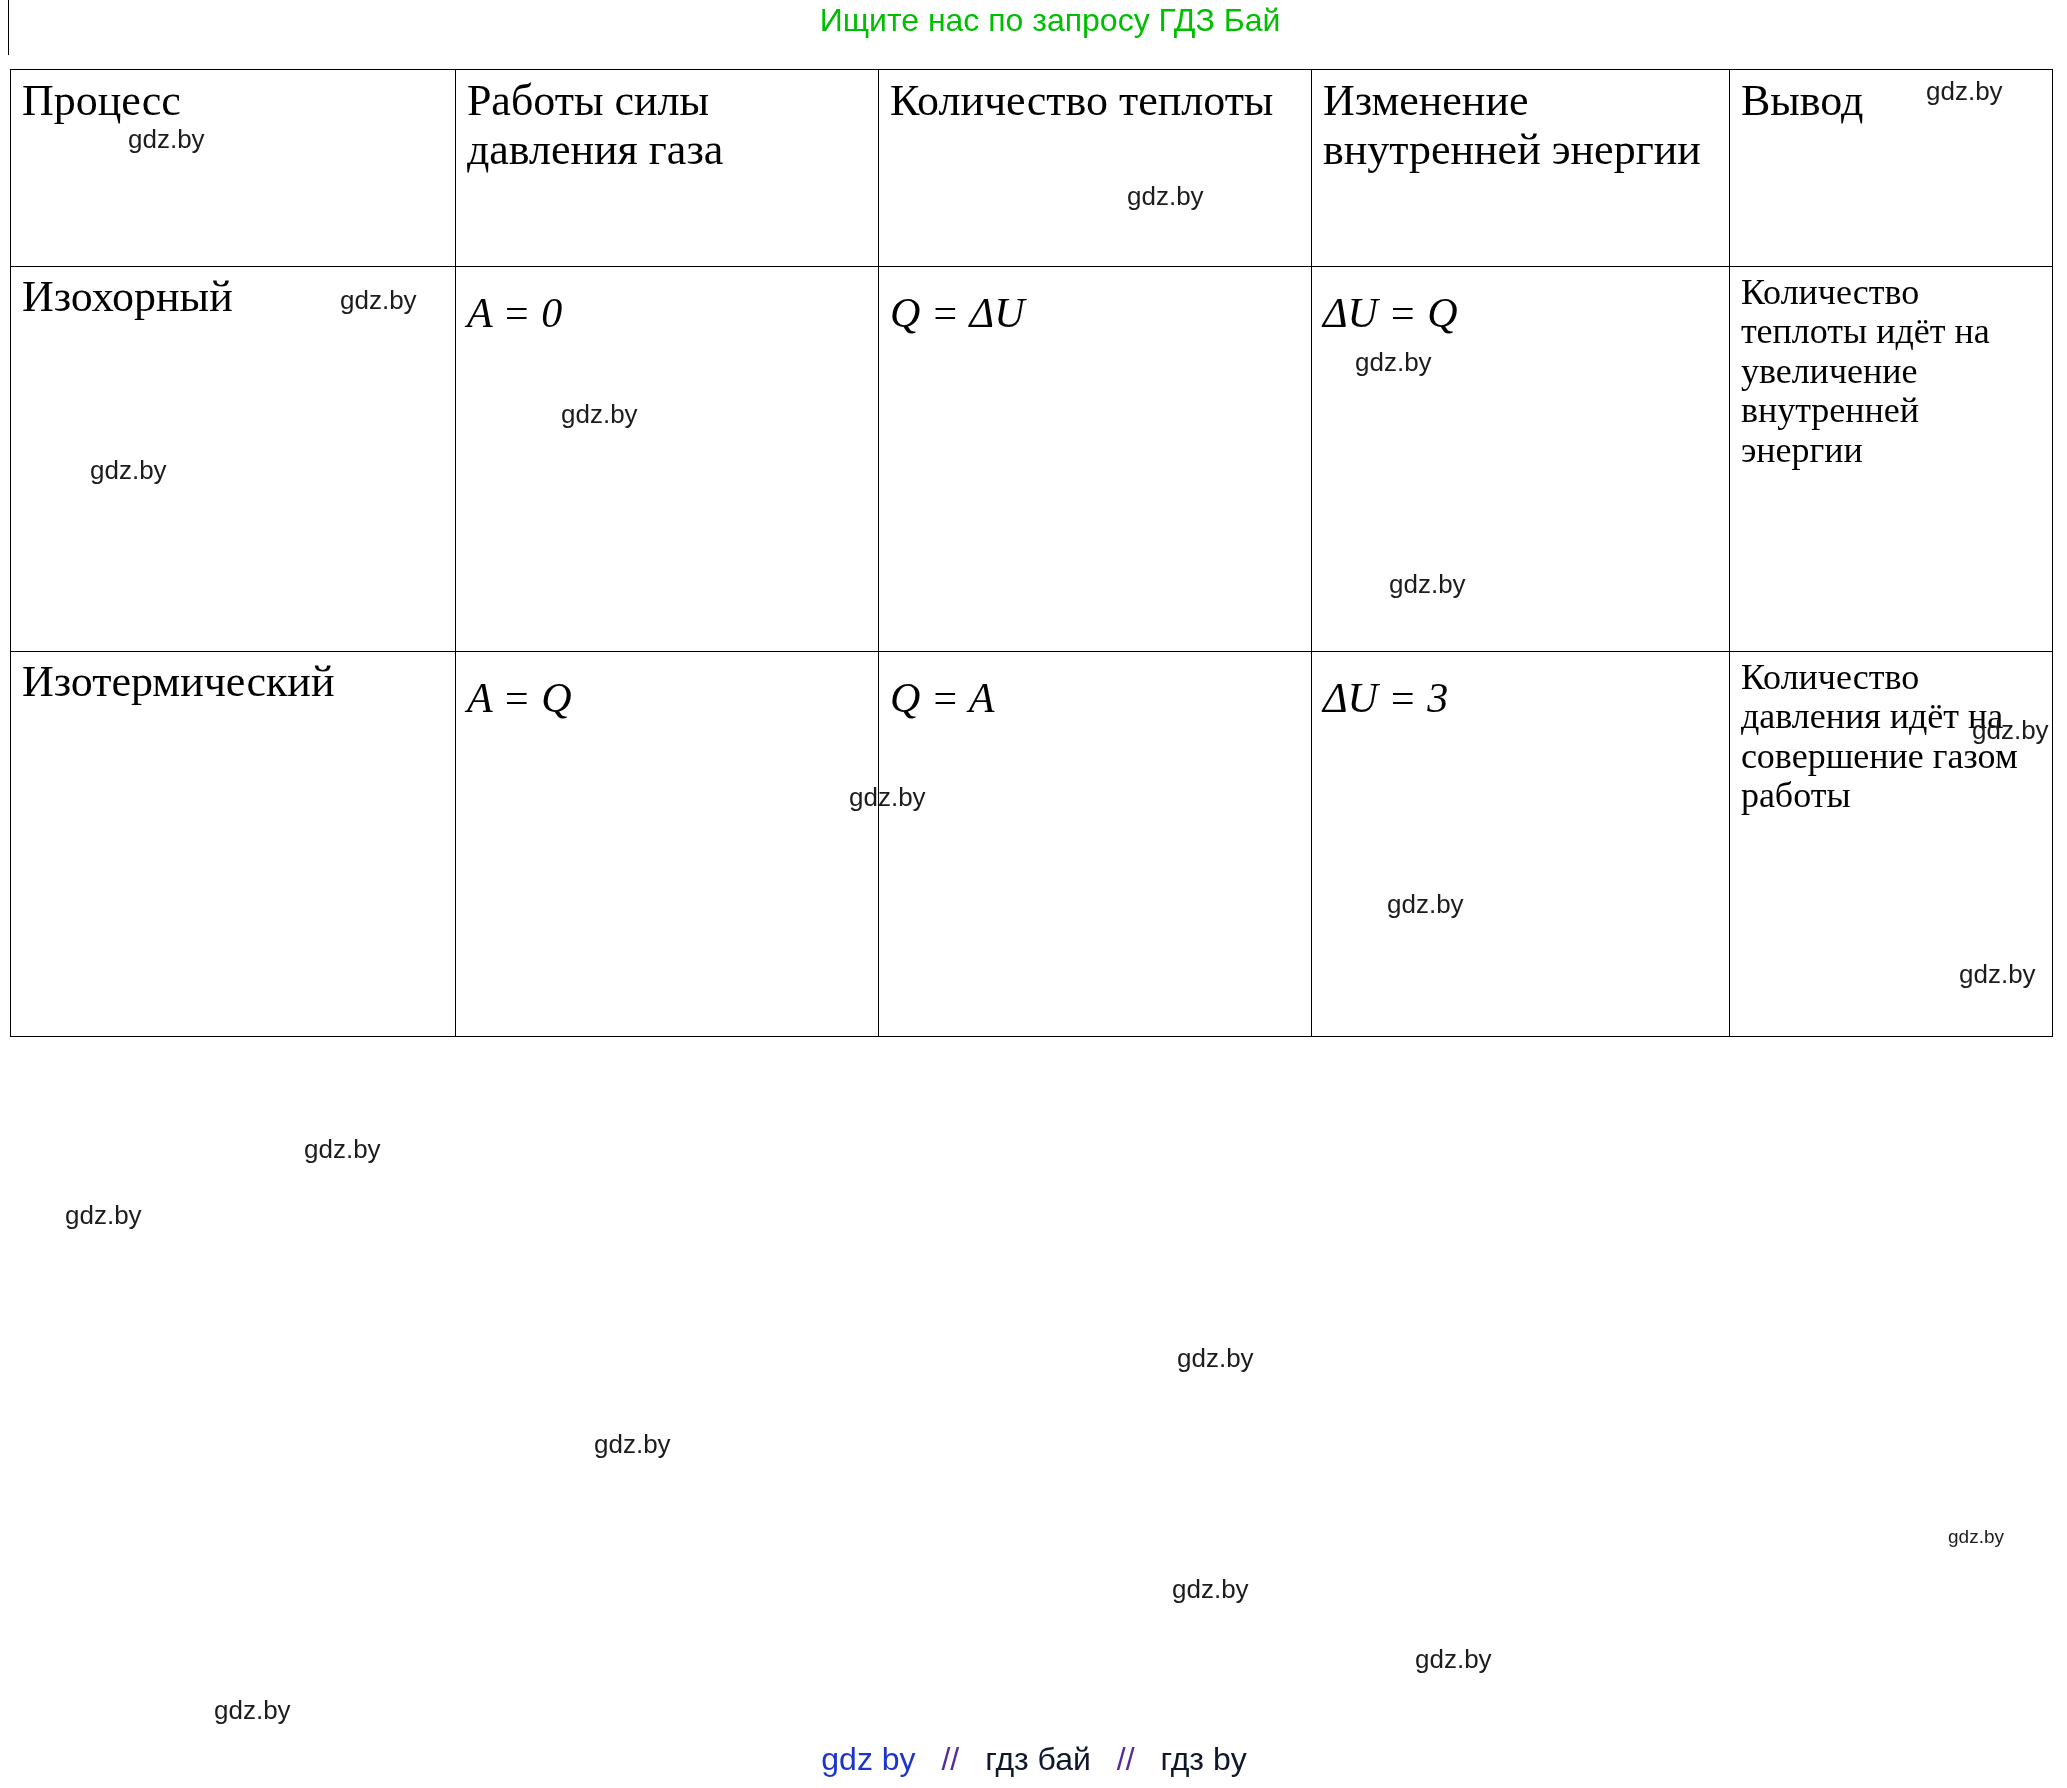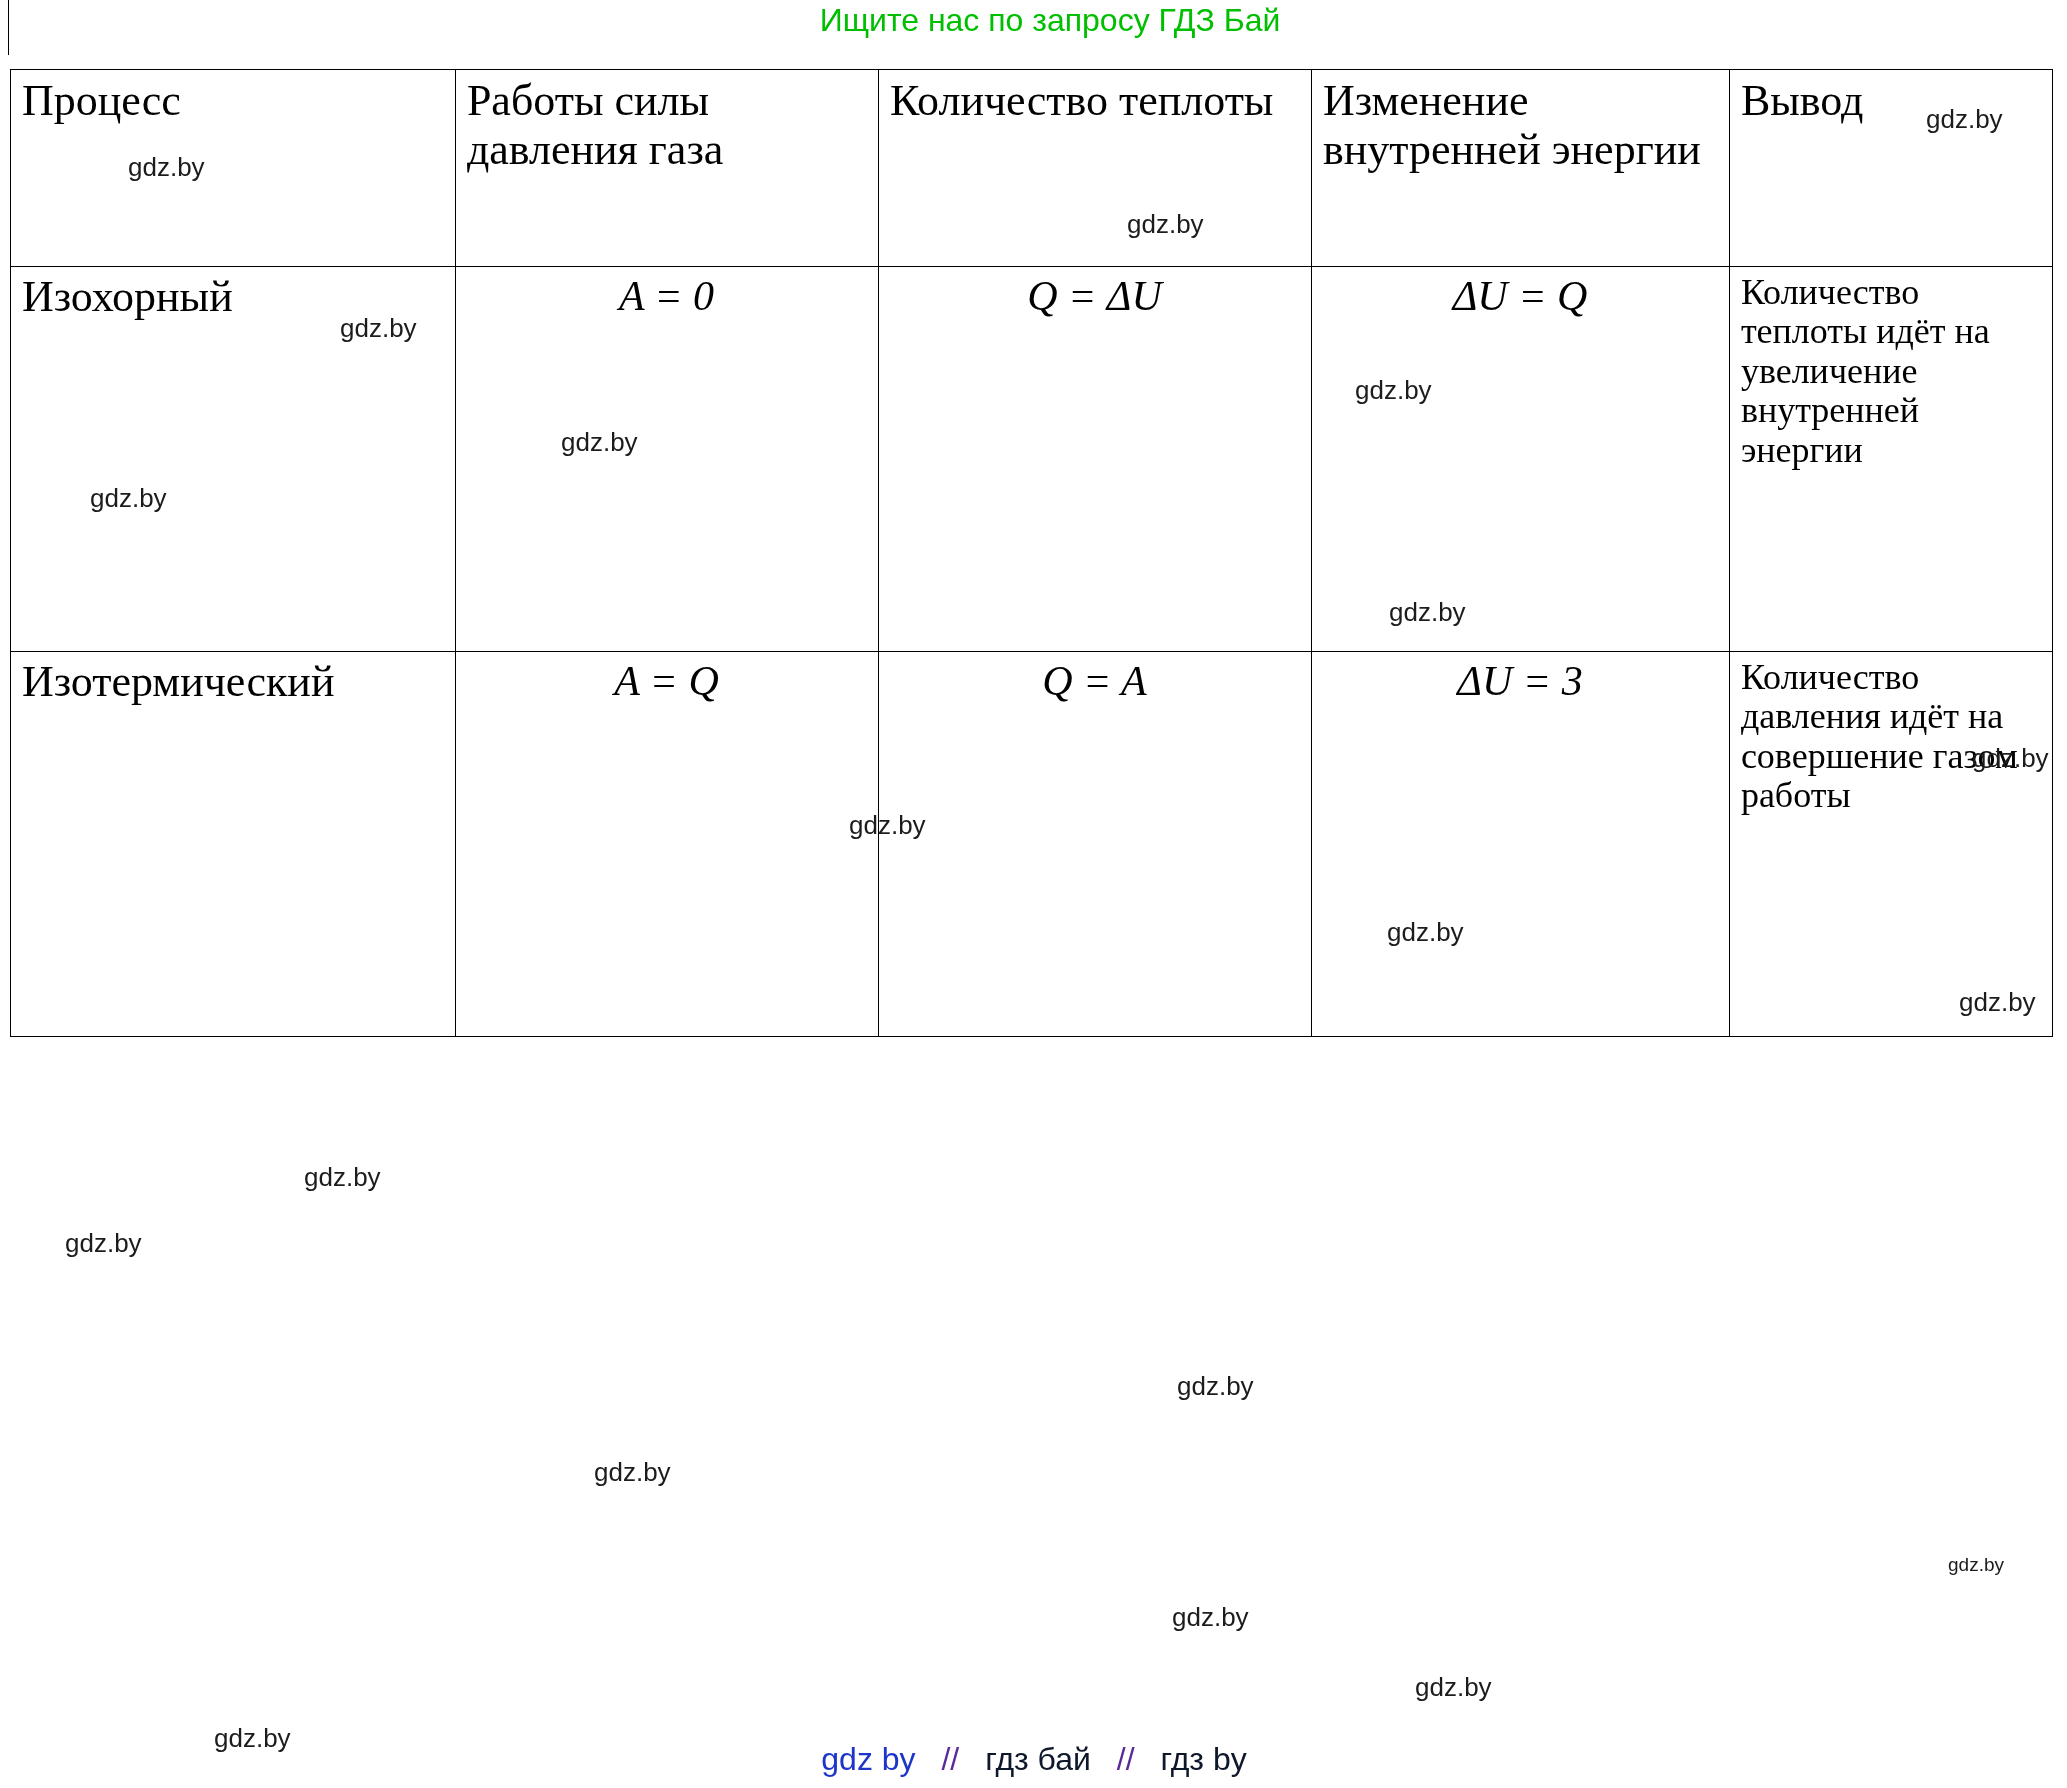--- a/index.html
+++ b/index.html
@@ -31,40 +31,39 @@
     overflow:hidden;
   }
   th {
     font-weight:normal; text-align:left;
     font-size:44px; line-height:1.12;
   }
   td.process {
     font-size:44px; line-height:1.1; text-align:left;
   }
   td.formula-cell {
-    text-align:center; padding-top:5px;
+    padding-top:22px;
   }
   .formula {
     font-style:italic; font-size:42px;
     font-family:"Liberation Serif", serif;
     white-space:nowrap;
   }
   td.conclusion {
     font-size:36px; line-height:1.1; text-align:left; padding-right:5.7px;
   }
   tr.hdr   { height:197px; }
   tr.row1  { height:385px; }
   tr.row2  { height:385px; }
   tr.row3  { height:710px; }
   .wm {
     position:absolute;
     font-family:"Liberation Sans", sans-serif;
     font-size:26px; color:#1c1c1c;
     white-space:nowrap;
-    margin-top:28px;
   }
   .wm.small { font-size:19px; }
   .footer {
     position:absolute; top:1741px; left:0; width:100%;
     text-align:center;
     font-family:"Liberation Sans", sans-serif;
     font-size:32px;
   }
   .footer .f-blue   { color:#1d35c9; }
   .footer .f-purple { color:#0f172a; }

